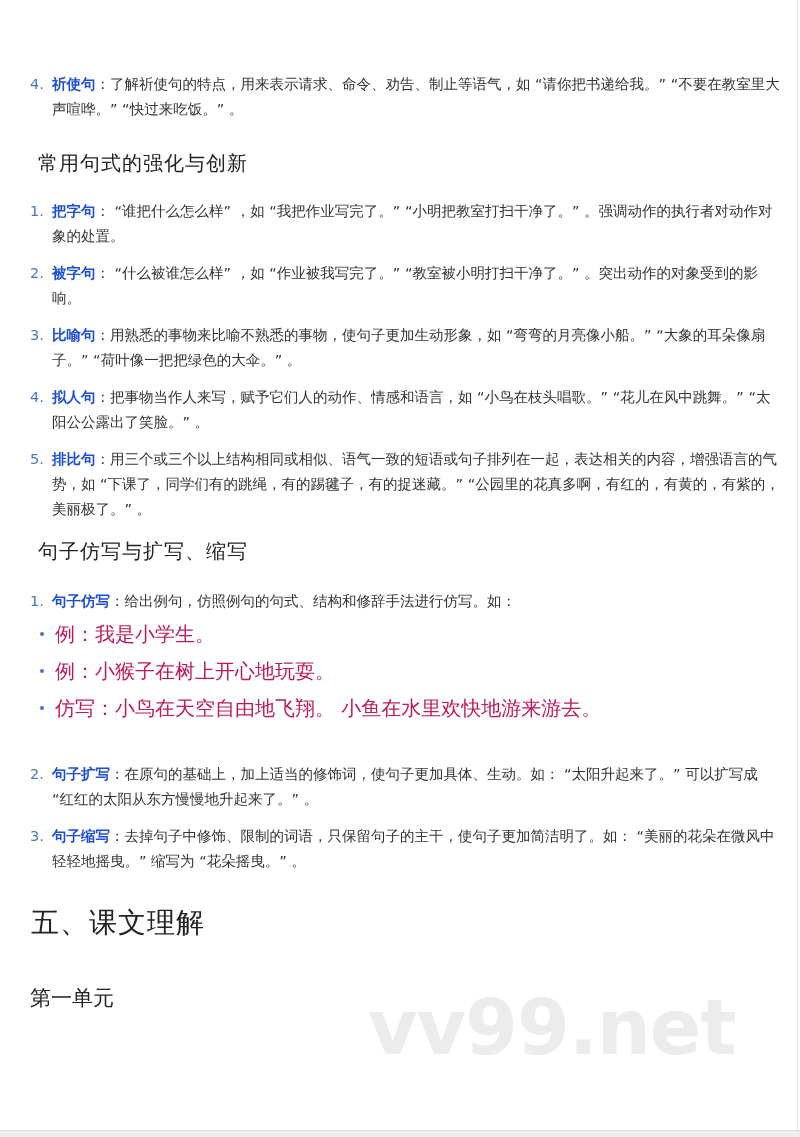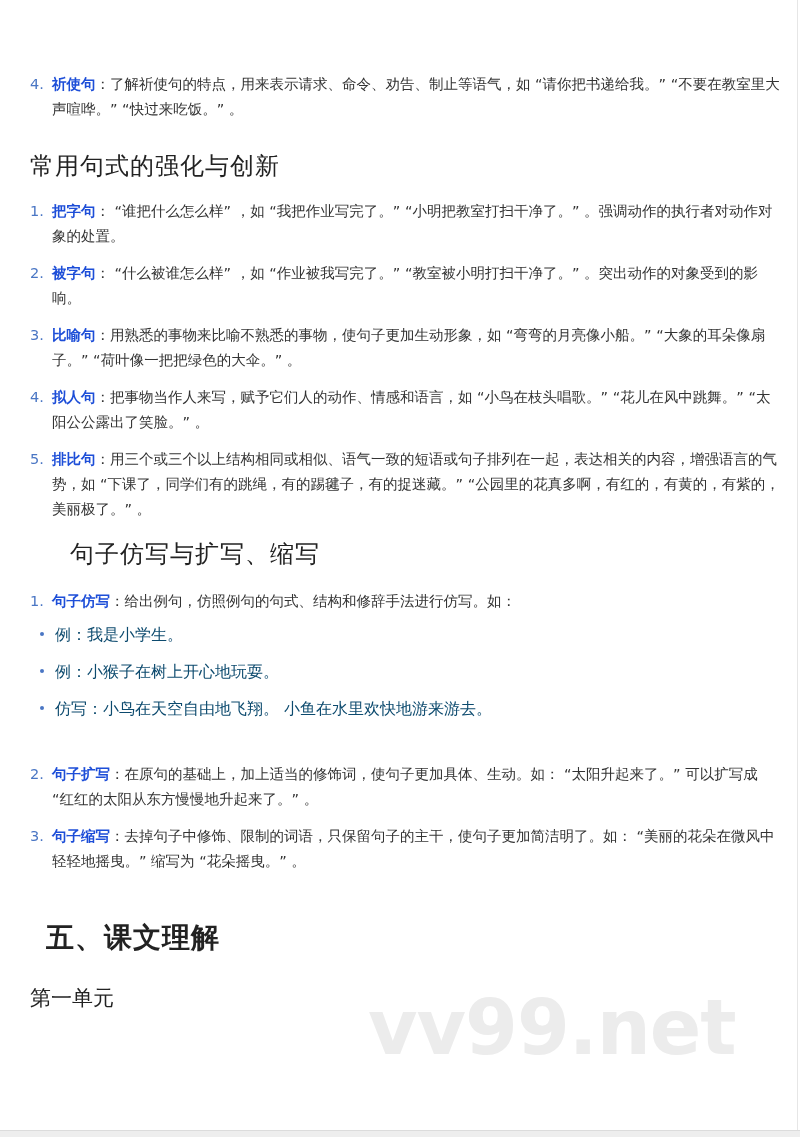--- a/index.html
+++ b/index.html
@@ -56,50 +56,50 @@
       color: #4a76c4;
       font-size: 14.5px;
     }
     .item .term {
       font-weight: bold;
       color: #1d4ed8;
     }
     h2.section {
       margin: 0;
       position: absolute;
-      left: 0;
-      font-size: 24px;
+      left: 8px;
+      font-size: 20px;
       font-weight: normal;
       color: #222;
       letter-spacing: 1px;
     }
     h1.chapter {
-      margin: 16px;
+      margin: 1px;
       position: absolute;
       left: 0;
       font-size: 28px;
-      font-weight: bold;
+      font-weight: normal;
       color: #222;
       letter-spacing: 1px;
     }
     h3.unit {
       margin: 0;
       position: absolute;
       left: 0;
       font-size: 21px;
       font-weight: normal;
       color: #222;
     }
     .abs { position: absolute; left: 0; width: 752px; }
     .bullet-item {
       position: relative;
       padding-left: 47px;
-      font-size: 16px;
+      font-size: 20px;
       line-height: 25px;
-      color: #0c4a6e;
+      color: #be185d;
     }
     .bullet-item .dot {
       position: absolute;
       left: 32px;
       top: 10px;
       width: 4px;
       height: 4px;
       border-radius: 50%;
       background: #4a76c4;
     }
@@ -146,21 +146,21 @@
       <li class="item" style="margin-bottom:12px;">
         <span class="num">4.</span>
         <span class="term">拟人句</span><span>：把事物当作人来写，赋予它们人的动作、情感和语言，如 “小鸟在枝头唱歌。” “花儿在风中跳舞。” “太阳公公露出了笑脸。” 。</span>
       </li>
       <li class="item">
         <span class="num">5.</span>
         <span class="term">排比句</span><span>：用三个或三个以上结构相同或相似、语气一致的短语或句子排列在一起，表达相关的内容，增强语言的气势，如 “下课了，同学们有的跳绳，有的踢毽子，有的捉迷藏。” “公园里的花真多啊，有红的，有黄的，有紫的，美丽极了。” 。</span>
       </li>
     </ol>
 
-    <h2 class="section" style="top:538px;margin-left:40px;">句子仿写与扩写、缩写</h2>
+    <h2 class="section" style="top:538px;">句子仿写与扩写、缩写</h2>
 
     <ol class="items abs" style="top:589px;">
       <li class="item" style="margin-bottom:8px;">
         <span class="num">1.</span>
         <span class="term">句子仿写</span><span>：给出例句，仿照例句的句式、结构和修辞手法进行仿写。如：</span>
       </li>
     </ol>
 
     <ul class="bullets abs" style="top:622px; left:-22px;">
       <li class="bullet-item" style="margin-bottom:12px;">

